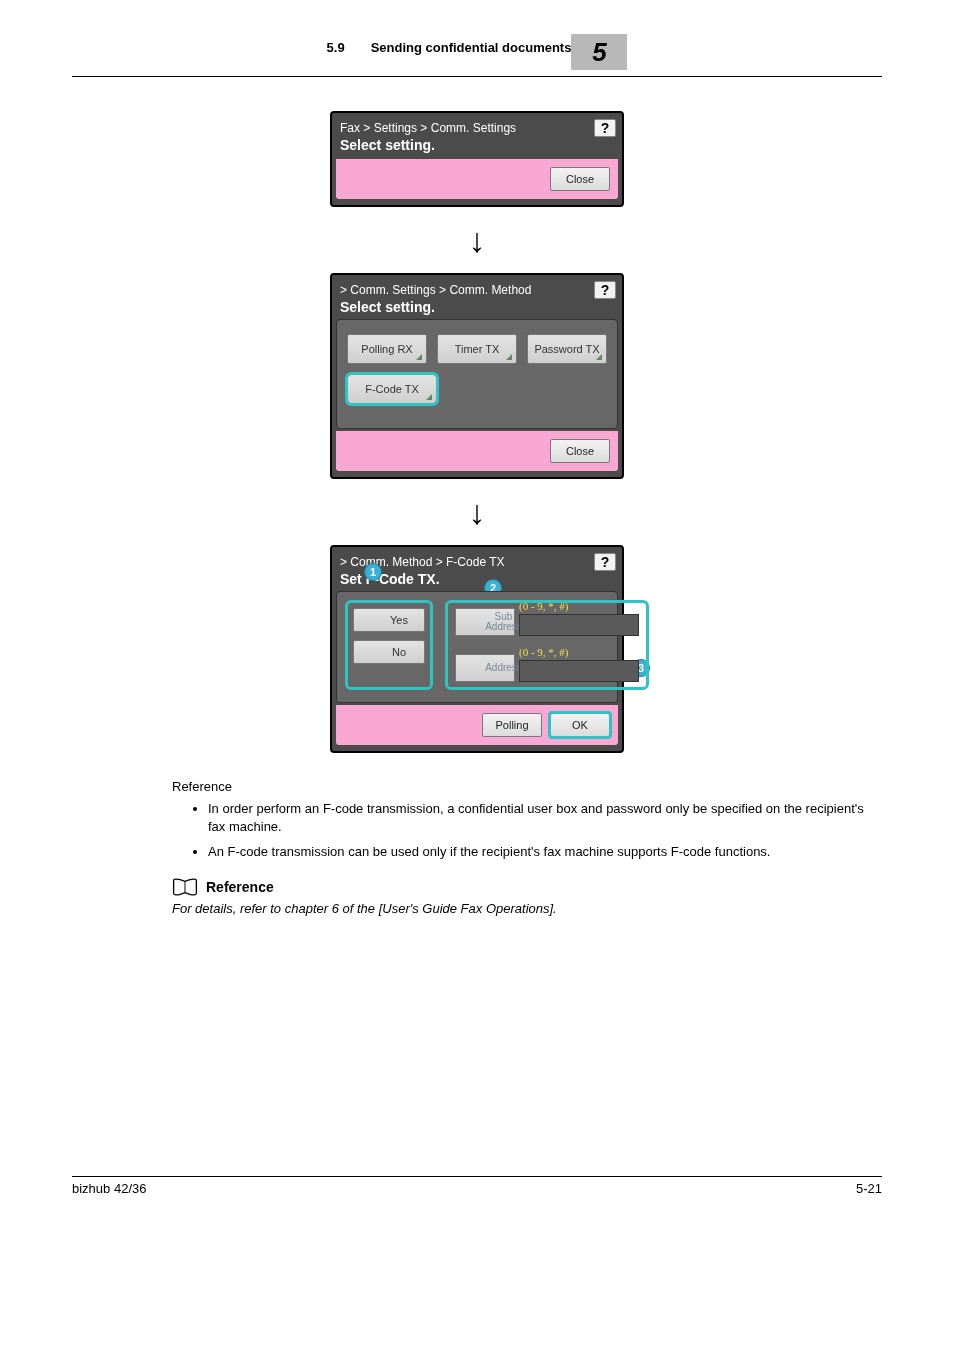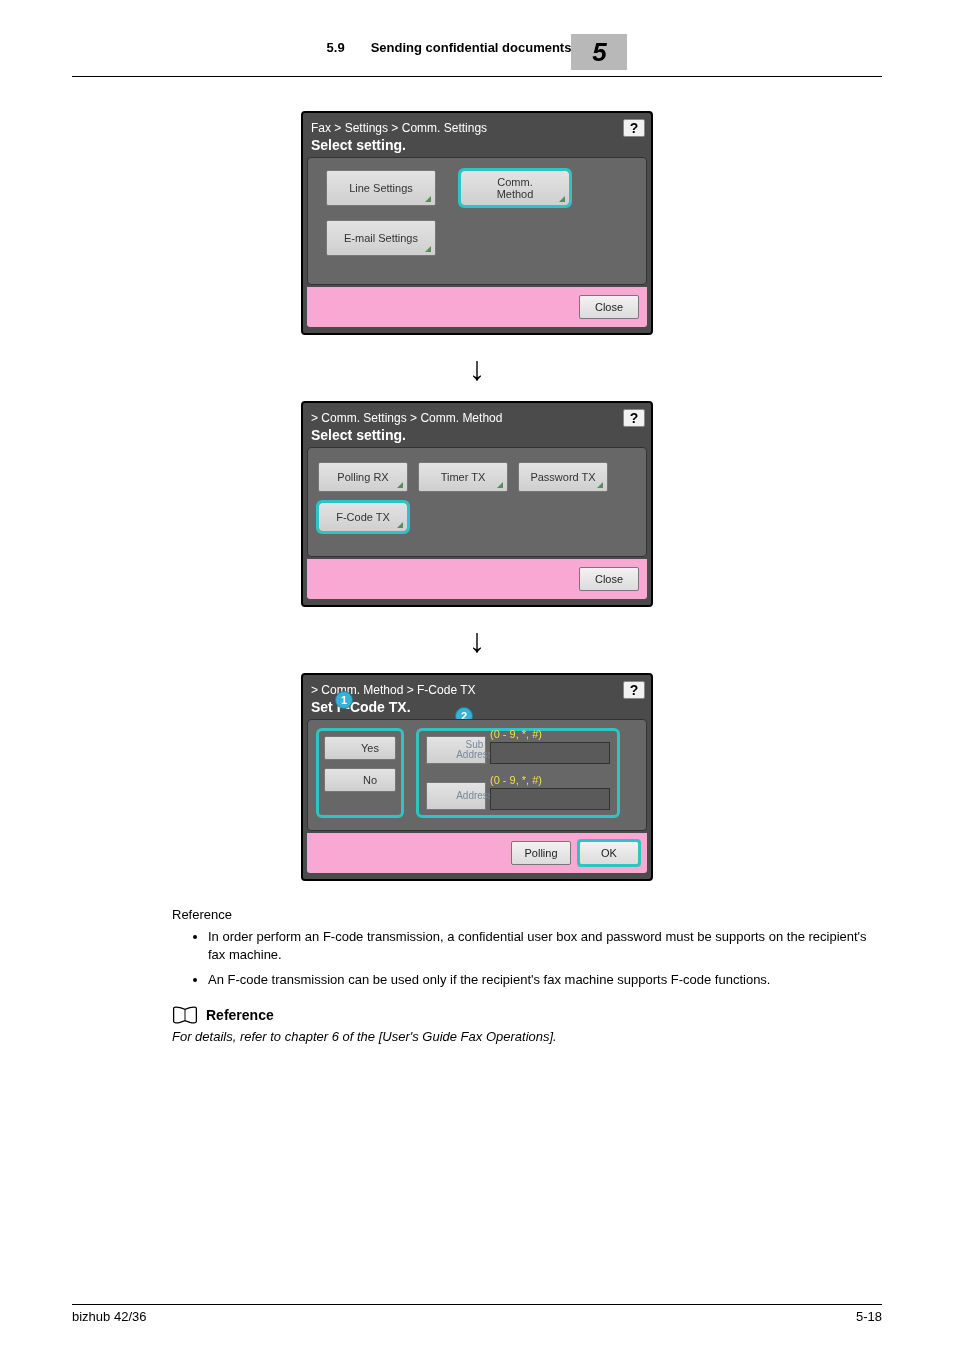--- a/index.html
+++ b/index.html
@@ -34,21 +34,21 @@
     color: #000;
     margin-top: -6px;
   }
   .head-rule { border: none; border-top: 1px solid #000; margin-bottom: 34px; }
 
   
   .screens { display: flex; flex-direction: column; align-items: center; gap: 10px; }
 
   
   .panel {
-    width: 352px;
+    width: 294px;
     background: #4b4b4b;
     border: 2px solid #000;
     border-radius: 4px;
     padding: 4px 4px 6px 4px;
     color: #fff;
     font-size: 12px;
   }
   .panel .crumb {
     display: flex;
     justify-content: space-between;
@@ -159,20 +159,21 @@
     border: 1px solid #333;
     width: 120px; height: 22px;
     position: relative;
   }
   .panel3 .hint {
     color: #f5df4a;
     font-size: 11px;
     position: absolute;
     top: -14px;
     left: 0;
+    font-family: Liberation Serif, serif;
   }
   .panel3 .grid { display: flex; gap: 6px; }
   .panel3 .col-right { display: flex; flex-direction: column; gap: 18px; position: relative; }
   .panel3 .row-field { display: flex; align-items: flex-end; gap: 4px; position: relative; }
 
   
   .callout {
     position: absolute;
     width: 18px; height: 18px;
     border-radius: 50%;
@@ -222,30 +223,20 @@
 <hr class="head-rule">
 
 <div class="screens">
 
   <div class="panel">
     <div class="crumb">
       <span>Fax &gt; Settings &gt; Comm. Settings</span>
       <span class="help-btn">?</span>
     </div>
     <div class="subtitle">Select setting.</div>
-    <div class="panel-body">
-      <div class="btn-row">
-        <div class="pbtn">Line Settings</div>
-        <div class="pbtn ring-teal" style="white-space:pre-line;">Comm.
-Method</div>
-      </div>
-      <div class="btn-row">
-        <div class="pbtn">E-mail Settings</div>
-      </div>
-    </div>
     <div class="panel-footer">
       <div class="fbtn">Close</div>
     </div>
   </div>
 
   <div class="down-arrow">↓</div>
 
   <div class="panel panel2">
     <div class="crumb">
       <span>&gt; Comm. Settings &gt; Comm. Method</span>
@@ -309,30 +300,30 @@
       <div class="fbtn">Polling</div>
       <div class="fbtn ring-teal">OK</div>
     </div>
   </div>
 
 </div>
 
 <div class="ref-block">
   <div class="ref-title">Reference</div>
   <ul class="bullets">
-    <li>In order perform an F-code transmission, a confidential user box and password must be supports on the recipient's fax machine.</li>
+    <li>In order perform an F-code transmission, a confidential user box and password only be specified on the recipient's fax machine.</li>
     <li>An F-code transmission can be used only if the recipient's fax machine supports F-code functions.</li>
   </ul>
 
   <div class="ref-icon-row">
     <svg class="book-ico" viewBox="0 0 32 24">
       <path d="M2 4 C2 2 6 2 10 3 L16 5 L22 3 C26 2 30 2 30 4 L30 20 C30 22 26 22 22 21 L16 19 L10 21 C6 22 2 22 2 20 Z" fill="none" stroke="#000" stroke-width="1.6"></path>
       <path d="M16 5 L16 19" stroke="#000" stroke-width="1.2"></path>
     </svg>
     <span class="ref-bold">Reference</span>
   </div>
   <div class="ref-italic">For details, refer to chapter 6 of the [User's Guide Fax Operations].</div>
 </div>
 
 <div class="page-foot">
   <span>bizhub 42/36</span>
-  <span>5-18</span>
+  <span>5-21</span>
 </div>
 
 </body></html>

